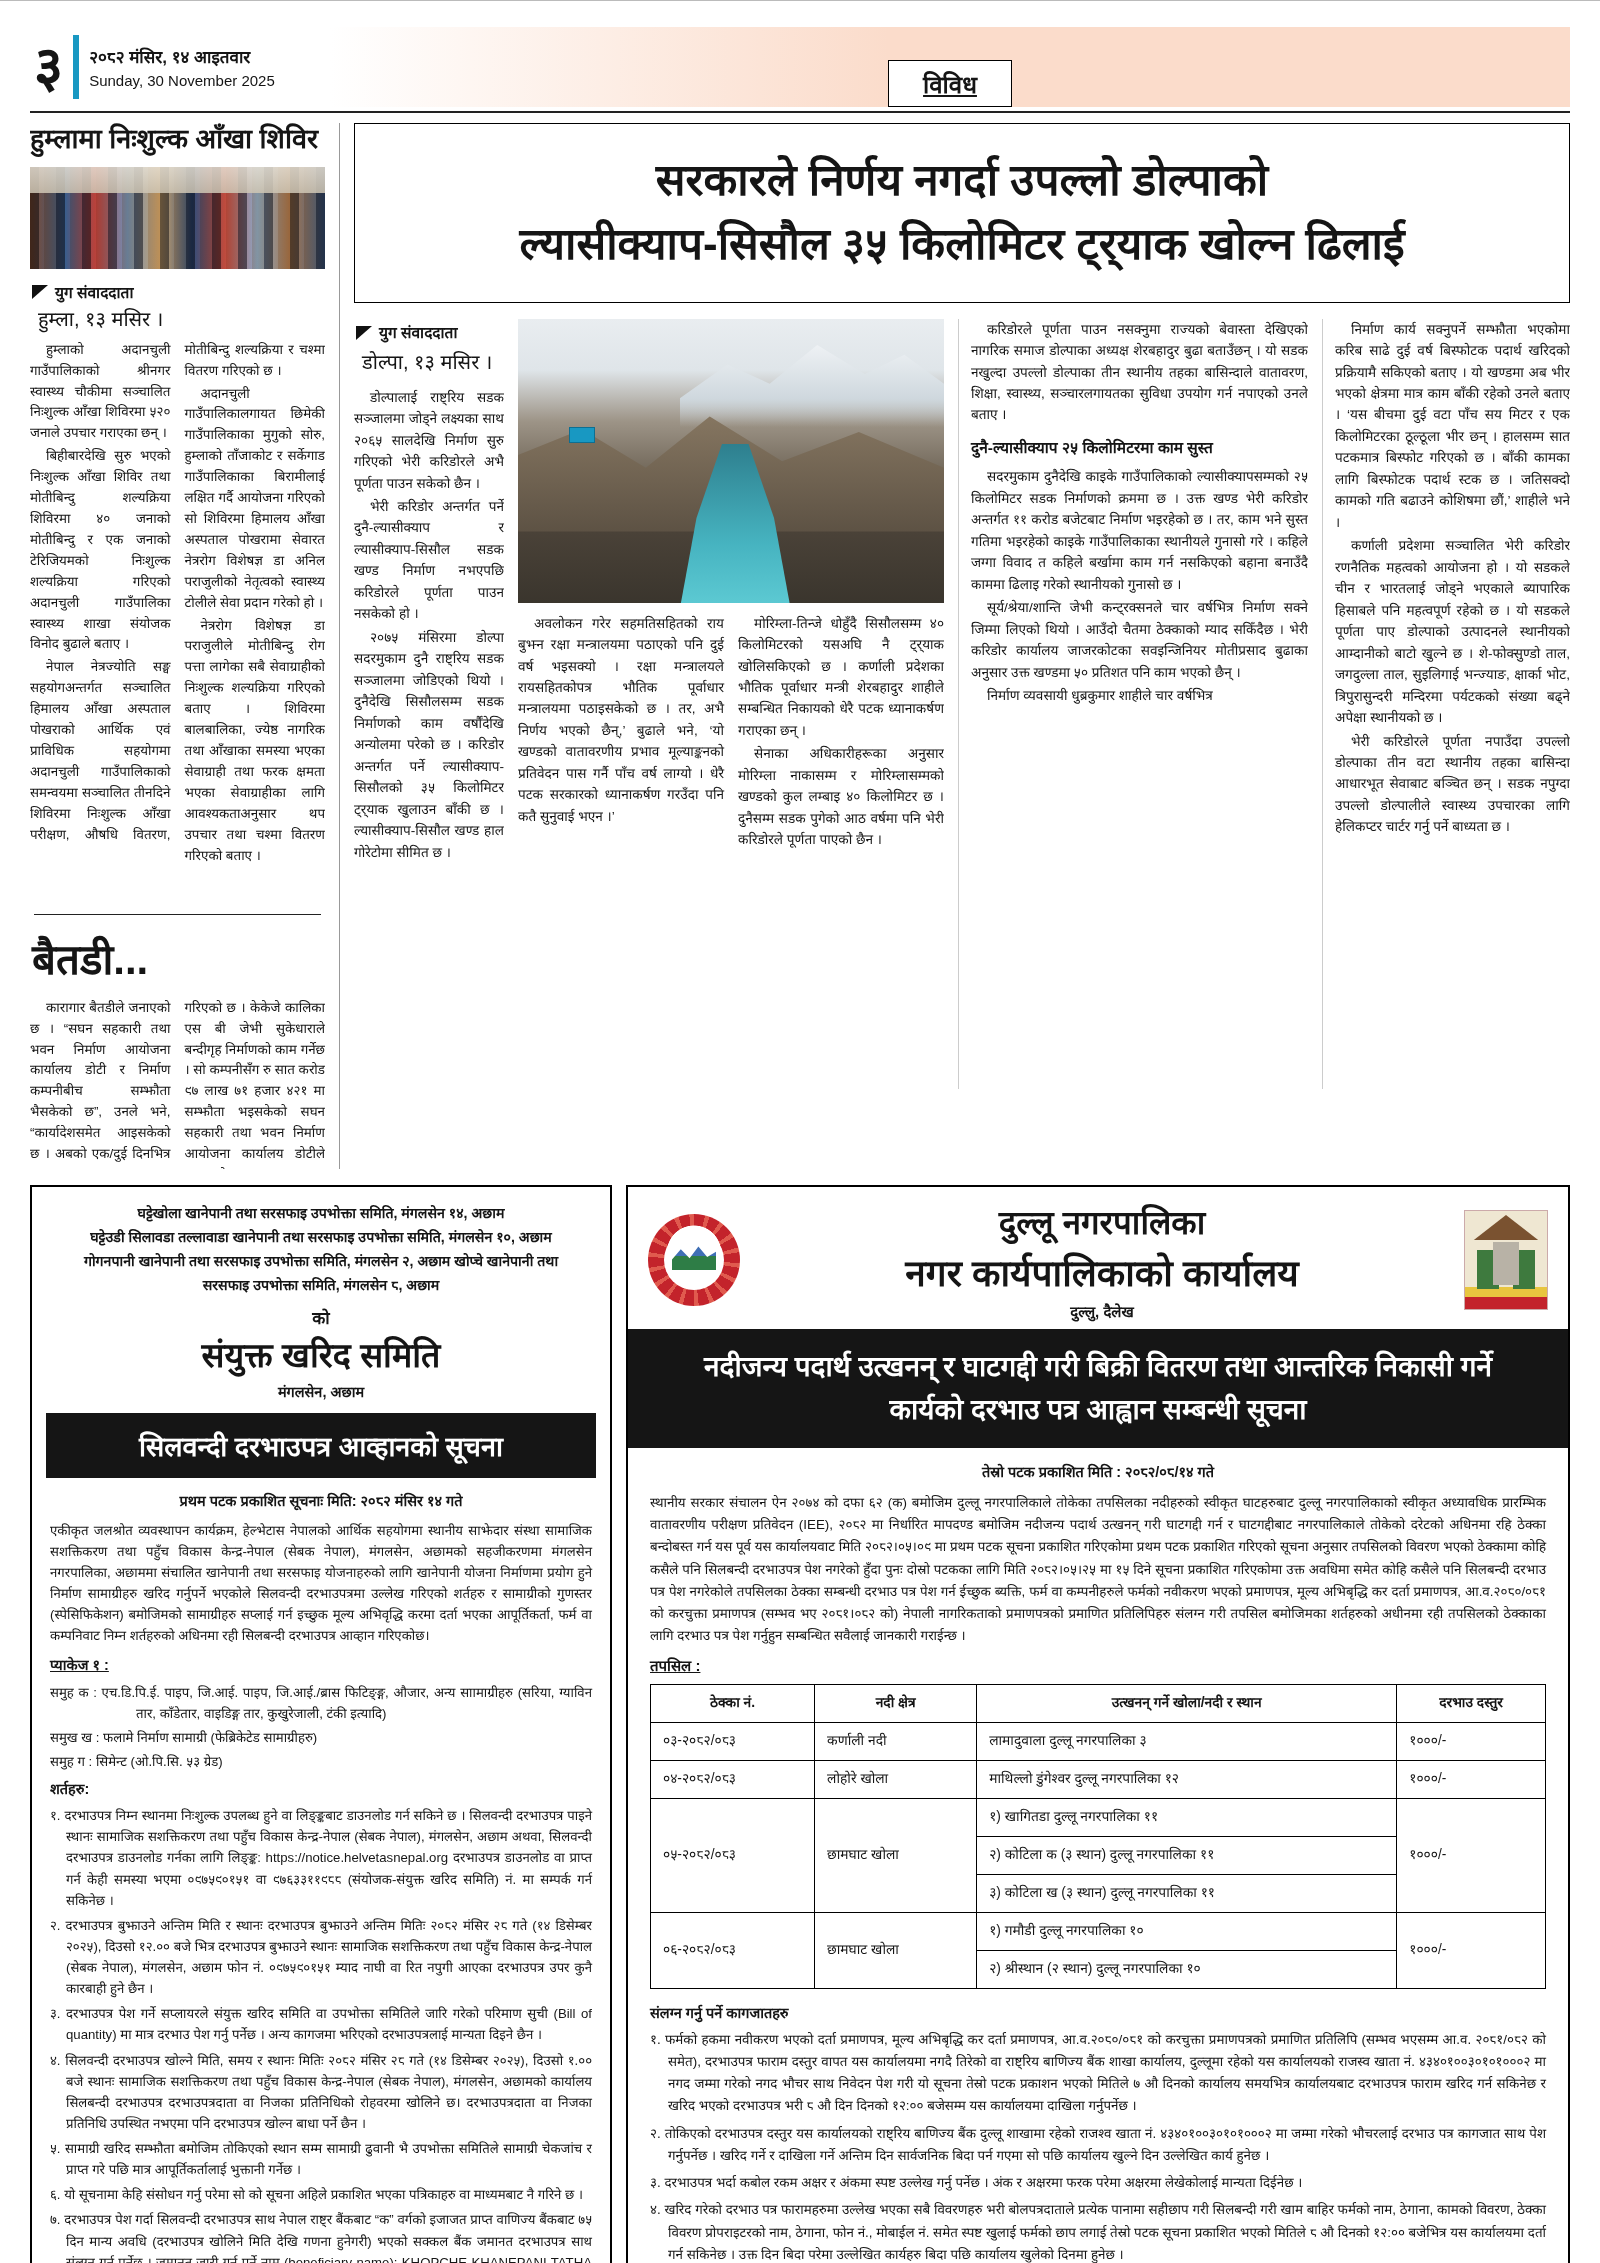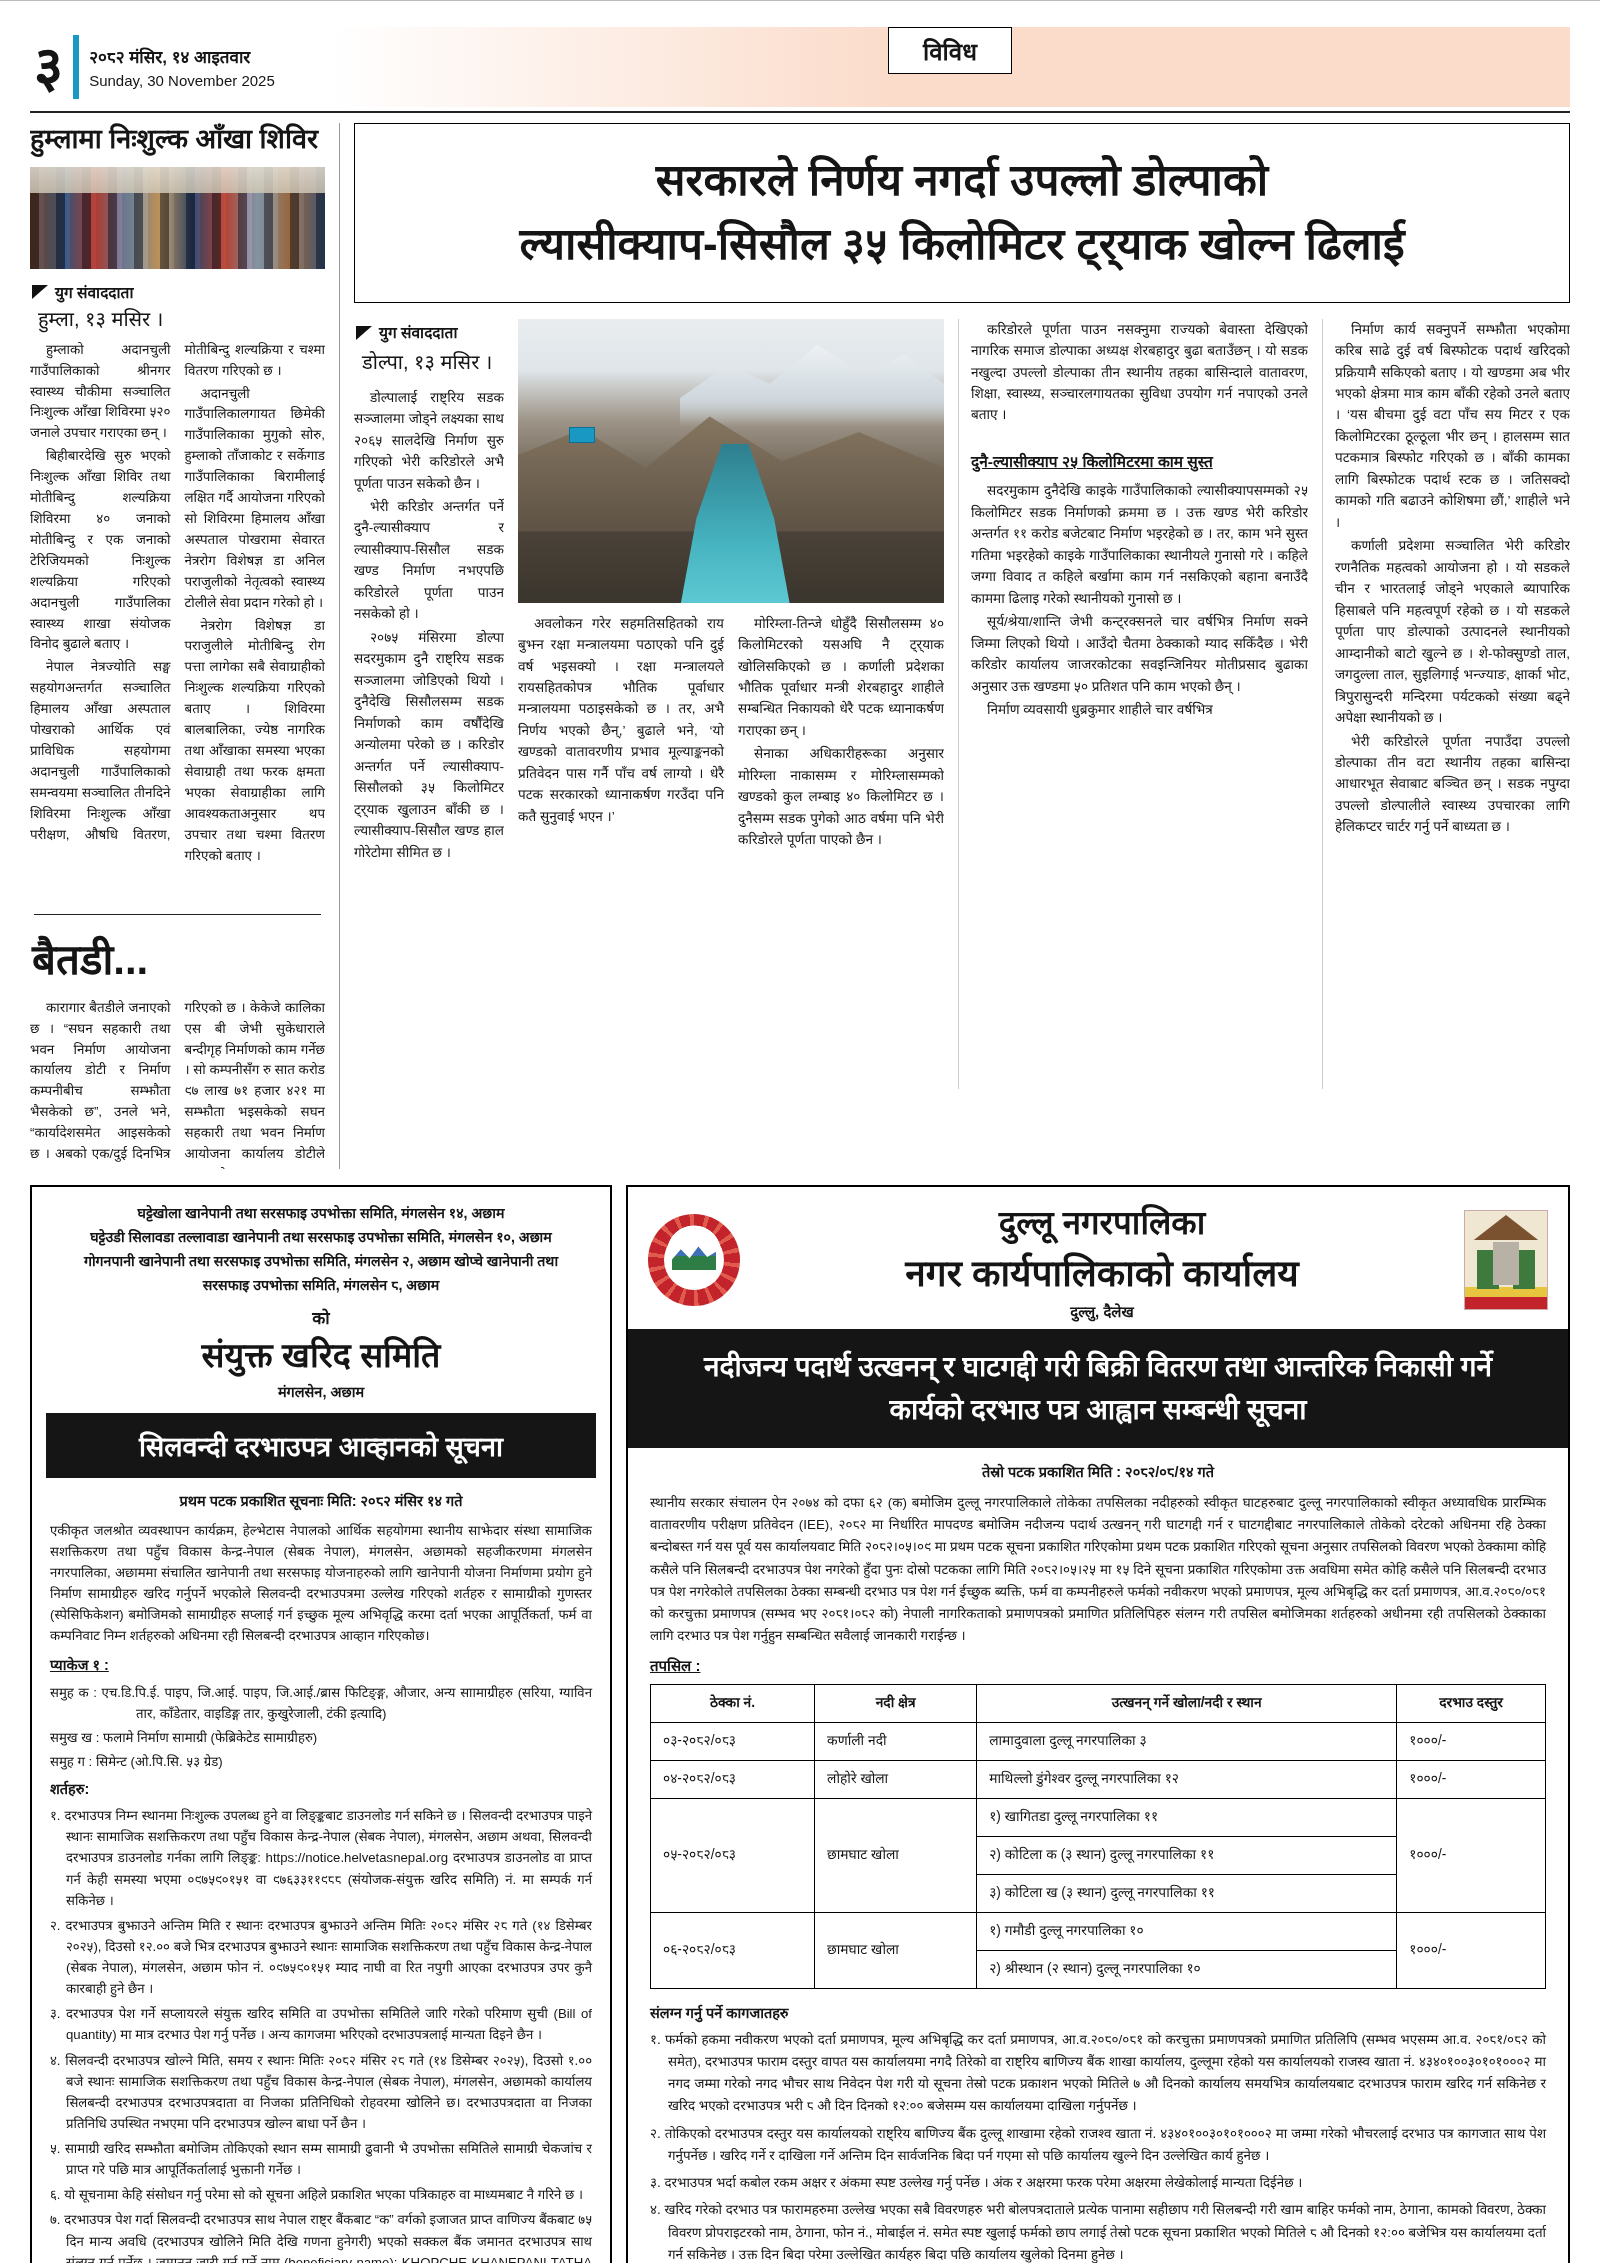--- a/index.html
+++ b/index.html
@@ -8,21 +8,21 @@
   .page { width:1600px; height:2263px; background:#ffffff; padding:26px 30px 20px 30px; border-top:1px solid #bbb; overflow:hidden; }
 
   
   .masthead { display:flex; align-items:stretch; height:80px; }
   .mast-left { display:flex; align-items:center; gap:10px; width:300px; }
   .page-num { font-size:56px; font-weight:bold; line-height:1; padding-left:4px; }
   .teal-bar { width:6px; height:64px; background:#1898c2; }
   .mast-dates { display:flex; flex-direction:column; justify-content:flex-start; gap:4px; }
   .date-np { font-size:17px; font-weight:bold; }
   .date-en { font-size:15px; }
-  .mast-center { flex:1; background:linear-gradient(to right,#ffffff 0%,#fbdccb 45%,#fbdccb 100%); display:flex; align-items:flex-start; justify-content:center; position:relative; }
+  .mast-center { flex:1; background:linear-gradient(to right,#ffffff 0%,#fbdccb 45%,#fbdccb 100%); display:flex; align-items:flex-end; justify-content:center; position:relative;text-decoration:underline; }
   .section-box { background:#fff; border:1.5px solid #000; padding:6px 34px; font-size:24px; font-weight:bold; }
   .mast-right { display:flex; align-items:center; gap:12px; padding-left:14px; background:#fbdccb; }
   .emblem { width:68px; height:68px; border-radius:50%; border:3px solid #c9a227; background:#fff; display:flex; align-items:center; justify-content:center; position:relative; }
   .emblem .num { font-size:26px; font-weight:bold; color:#c3232b; font-style:italic; }
   .emblem .flame { position:absolute; top:-6px; left:50%; transform:translateX(-50%); width:10px; height:12px; background:#1d3e8f; clip-path:polygon(50% 0,100% 100%,0 100%); }
   .logo-bars { width:8px; height:70px; background:#1898c2; border-left:3px solid #fff; }
   .logo-block { display:flex; flex-direction:column; align-items:flex-end; }
   .logo-title { font-size:46px; font-weight:bold; color:#1d3e8f; line-height:1.05; letter-spacing:1px; }
   .logo-tag { font-size:14px; font-weight:bold; color:#c3232b; margin-top:2px; }
   .mast-rule { border-top:2px solid #222; margin-top:4px; }
@@ -57,21 +57,21 @@
   .m-col-1 { width:150px; flex:none; }
   .m-col-mid { width:426px; flex:none; }
   .m-col-4 { width:350px; flex:none; border-left:1px solid #ccc; padding-left:12px; }
   .m-col-5 { flex:1; border-left:1px solid #ccc; padding-left:12px; }
   .mountain-photo { width:100%; height:284px; position:relative; overflow:hidden; margin-bottom:10px; background:linear-gradient(180deg,#e9edf0 0%,#dfe5e9 18%,#9d9487 36%,#6f6557 55%,#4a4238 75%,#3a352d 100%); }
   .mountain-photo .snow { position:absolute; top:12px; right:0; width:62%; height:34%; background:linear-gradient(180deg,#f6f8fa,#cfd8de 70%,rgba(207,216,222,0)); clip-path:polygon(0 70%,18% 35%,34% 55%,52% 15%,70% 45%,85% 25%,100% 55%,100% 100%,0 100%); }
   .mountain-photo .ridge { position:absolute; top:30%; left:0; width:100%; height:45%; background:linear-gradient(180deg,#8a7a64,#5d5244); clip-path:polygon(0 40%,15% 20%,30% 50%,45% 10%,62% 45%,80% 22%,100% 50%,100% 100%,0 100%); }
   .mountain-photo .river { position:absolute; bottom:-6px; left:38%; width:26%; height:58%; background:linear-gradient(180deg,#2e7f8e,#46b3c0 60%,#5ecbd4); clip-path:polygon(38% 0,62% 0,85% 45%,100% 100%,0 100%,15% 45%); }
   .mountain-photo .sign { position:absolute; top:38%; left:12%; width:26px; height:16px; background:#1898c2; border:1px solid #0d6f92; }
   .photo-flow { column-count:2; column-gap:14px; height:462px; overflow:hidden; font-size:13.6px; line-height:1.58; text-align:justify; }
-  .sub-head { font-weight:bold; font-size:15.5px; margin:24px 0 6px; text-indent:0;text-decoration:underline; }
+  .sub-head { font-weight:bold; font-size:15.5px; margin:10px 0 6px; text-indent:0; }
 
   
   .bottom-section { display:flex; gap:14px; margin-top:16px; height:1080px; overflow:hidden; }
   .notice { border:2px solid #000; background:#fff; overflow:hidden; }
   .notice-left { width:582px; flex:none; padding:14px 18px; }
   .nl-header-lines { text-align:center; font-size:14.2px; font-weight:bold; line-height:1.7; }
   .nl-ko { text-align:center; font-size:17px; font-weight:bold; margin:8px 0 2px; }
   .nl-title { text-align:center; font-size:34px; font-weight:bold; margin:2px 0 4px; }
   .nl-sub { text-align:center; font-size:14.5px; font-weight:bold; margin-bottom:12px; }
   .black-banner { background:#151515; color:#fff; text-align:center; font-weight:bold; }

